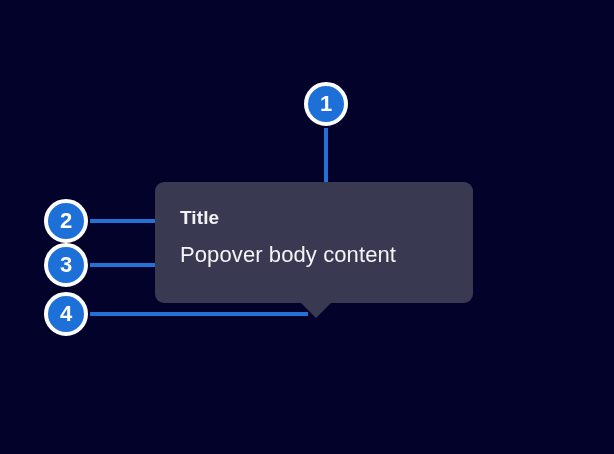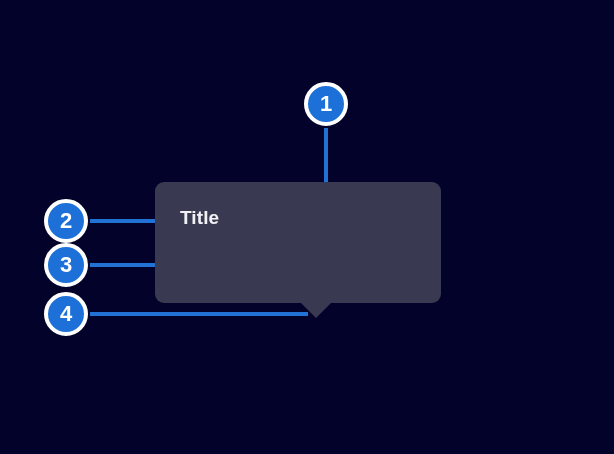--- a/index.html
+++ b/index.html
@@ -18,21 +18,21 @@
     width: 614px;
     height: 454px;
     background: #02022a;
   }
 
   
   .popover {
     position: absolute;
     left: 155px;
     top: 182px;
-    width: 286px;
+    width: 318px;
     height: 121px;
     background: #393a51;
     border-radius: 9px;
     box-sizing: border-box;
     text-decoration: underline;
   }
   .popover-title {
     position: absolute;
     left: 25px;
     top: 26px;
@@ -105,20 +105,21 @@
 
 <div id="stage">
 
   <div class="line line-v line-1"></div>
   <div class="line line-h line-2"></div>
   <div class="line line-h line-3"></div>
   <div class="line line-h line-4"></div>
 
   <div class="popover">
     <div class="popover-title">Title</div>
+    <div class="popover-body">Popover body content</div>
     <div class="popover-arrow"></div>
   </div>
 
   <div class="badge badge-1">
     <span>1</span>
   </div>
   <div class="badge badge-2">
     <span>2</span>
   </div>
   <div class="badge badge-3">

